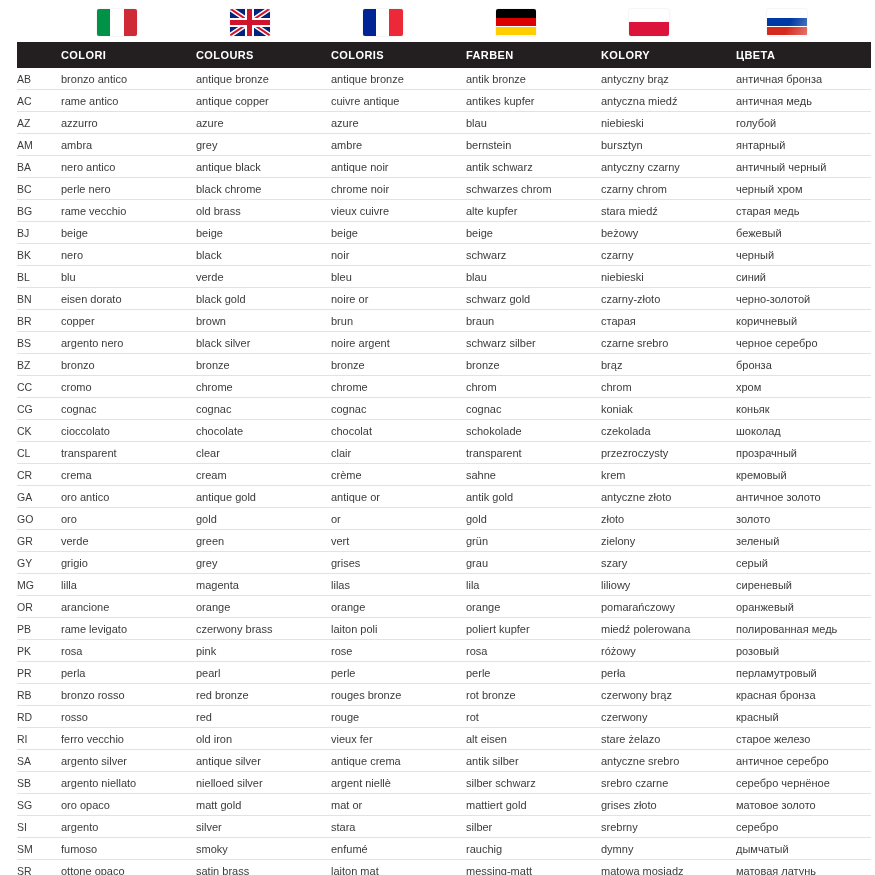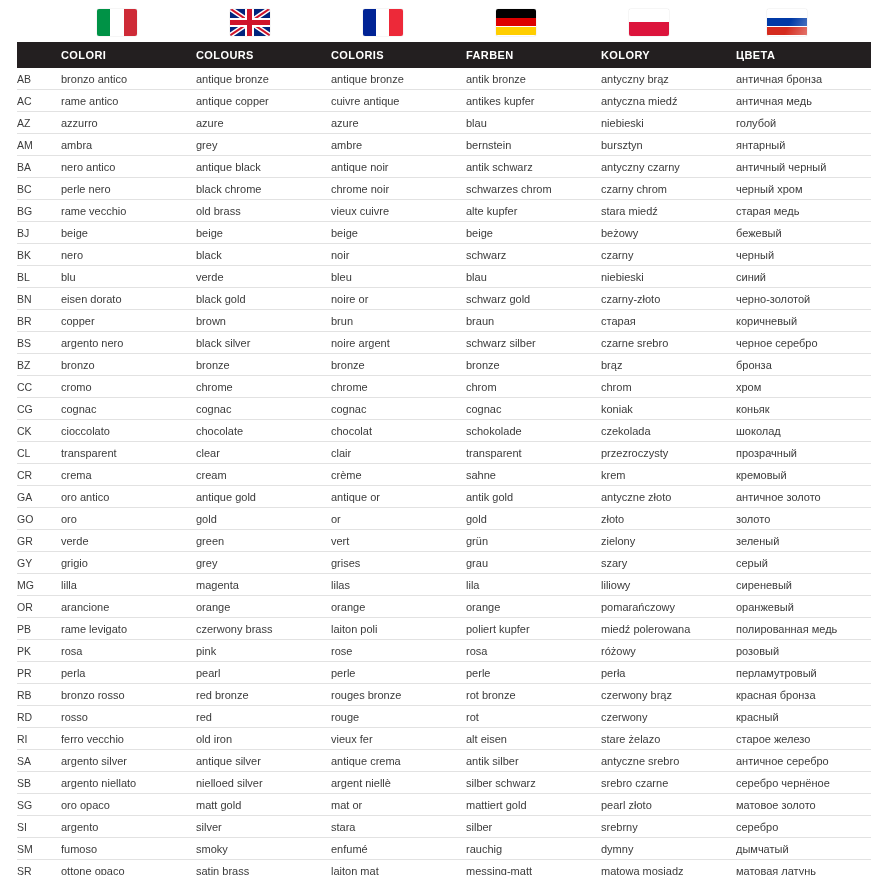--- a/index.html
+++ b/index.html
@@ -501,21 +501,21 @@
           <td>silber schwarz</td>
           <td>srebro czarne</td>
           <td>серебро чернёное</td>
         </tr>
         <tr>
           <td class="code">SG</td>
           <td>oro opaco</td>
           <td>matt gold</td>
           <td>mat or</td>
           <td>mattiert gold</td>
-          <td>pearl złoto</td>
+          <td>grises złoto</td>
           <td>матовое золото</td>
         </tr>
         <tr>
           <td class="code">SI</td>
           <td>argento</td>
           <td>silver</td>
           <td>stara</td>
           <td>silber</td>
           <td>srebrny</td>
           <td>серебро</td>

